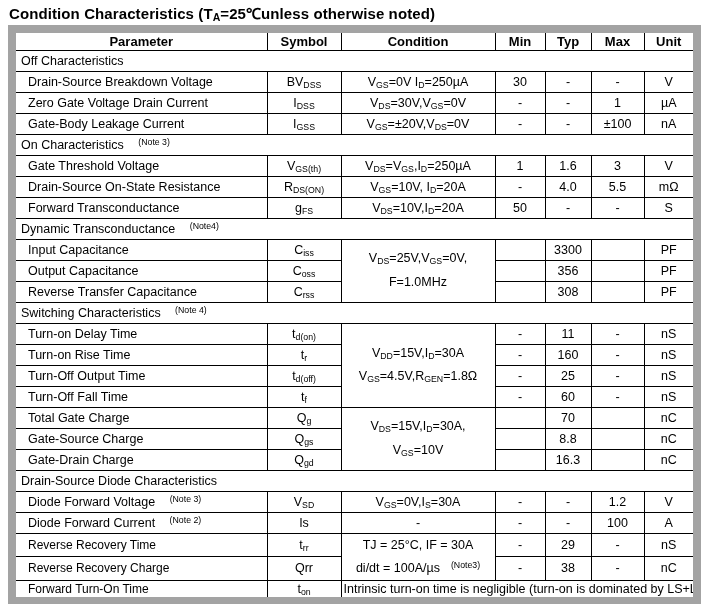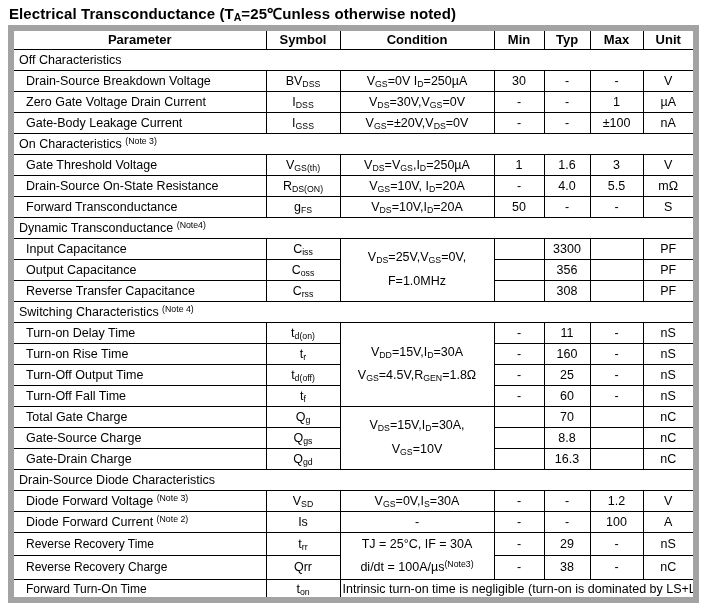--- a/index.html
+++ b/index.html
@@ -7,47 +7,47 @@
   .page {
     width: 702px; height: 604px; background: #ffffff; color: #000;
     position: relative; overflow: hidden;
   }
   .title {
     font-weight: bold; font-size: 15px; padding: 3px 0 2px 9px;
     letter-spacing: 0.1px; white-space: nowrap;
   }
   table {
     border-collapse: collapse; table-layout: fixed;
-    margin-left: 8px; width: 686px; border: 6px solid #a3a3a3;
+    margin-left: 8px; width: 686px; border: 8px solid #a3a3a3;
   }
   col.c-param { width: 255px; }
   col.c-sym   { width: 74px;  }
   col.c-cond  { width: 154px; }
   col.c-min   { width: 50px;  }
   col.c-typ   { width: 46px;  }
   col.c-max   { width: 53px;  }
   col.c-unit  { width: 53px;  }
   th, td {
     border: 1px solid #000; height: 21px; padding: 0 2px;
     font-size: 12.5px; vertical-align: middle; overflow: hidden; white-space: nowrap;
   }
   th { font-weight: bold; font-size: 13px; text-align: center; }
   td.param { text-align: left; padding-left: 12px; }
   td.c { text-align: center; }
   td.section { font-weight: normal; text-align: left; padding-left: 5px; }
   td.small { font-size: 12px; margin-left: 32px; }
   td.merged { line-height: 1.85; white-space: normal; }
   sub { font-size: 70%; vertical-align: -2px; line-height: 0; letter-spacing: 0; }
-  sup { font-size: 70%; vertical-align: 4px; line-height: 0; }
+  sup { font-size: 70%; vertical-align: 4px; line-height: 0; margin-left: 11px; }
 </style>
 </head>
 <body>
 
 <div class="page">
-  <div class="title"><span>Electrical Transconductance (T</span><sub>A</sub><span>=25℃</span><span>unless otherwise noted)</span></div>
+  <div class="title"><span>Condition Characteristics (T</span><sub>A</sub><span>=25℃</span><span>unless otherwise noted)</span></div>
 
   <table>
     <colgroup>
       <col class="c-param">
         <col class="c-sym">
         <col class="c-cond">
       <col class="c-min">
         <col class="c-typ">
         <col class="c-max">
         <col class="c-unit">

